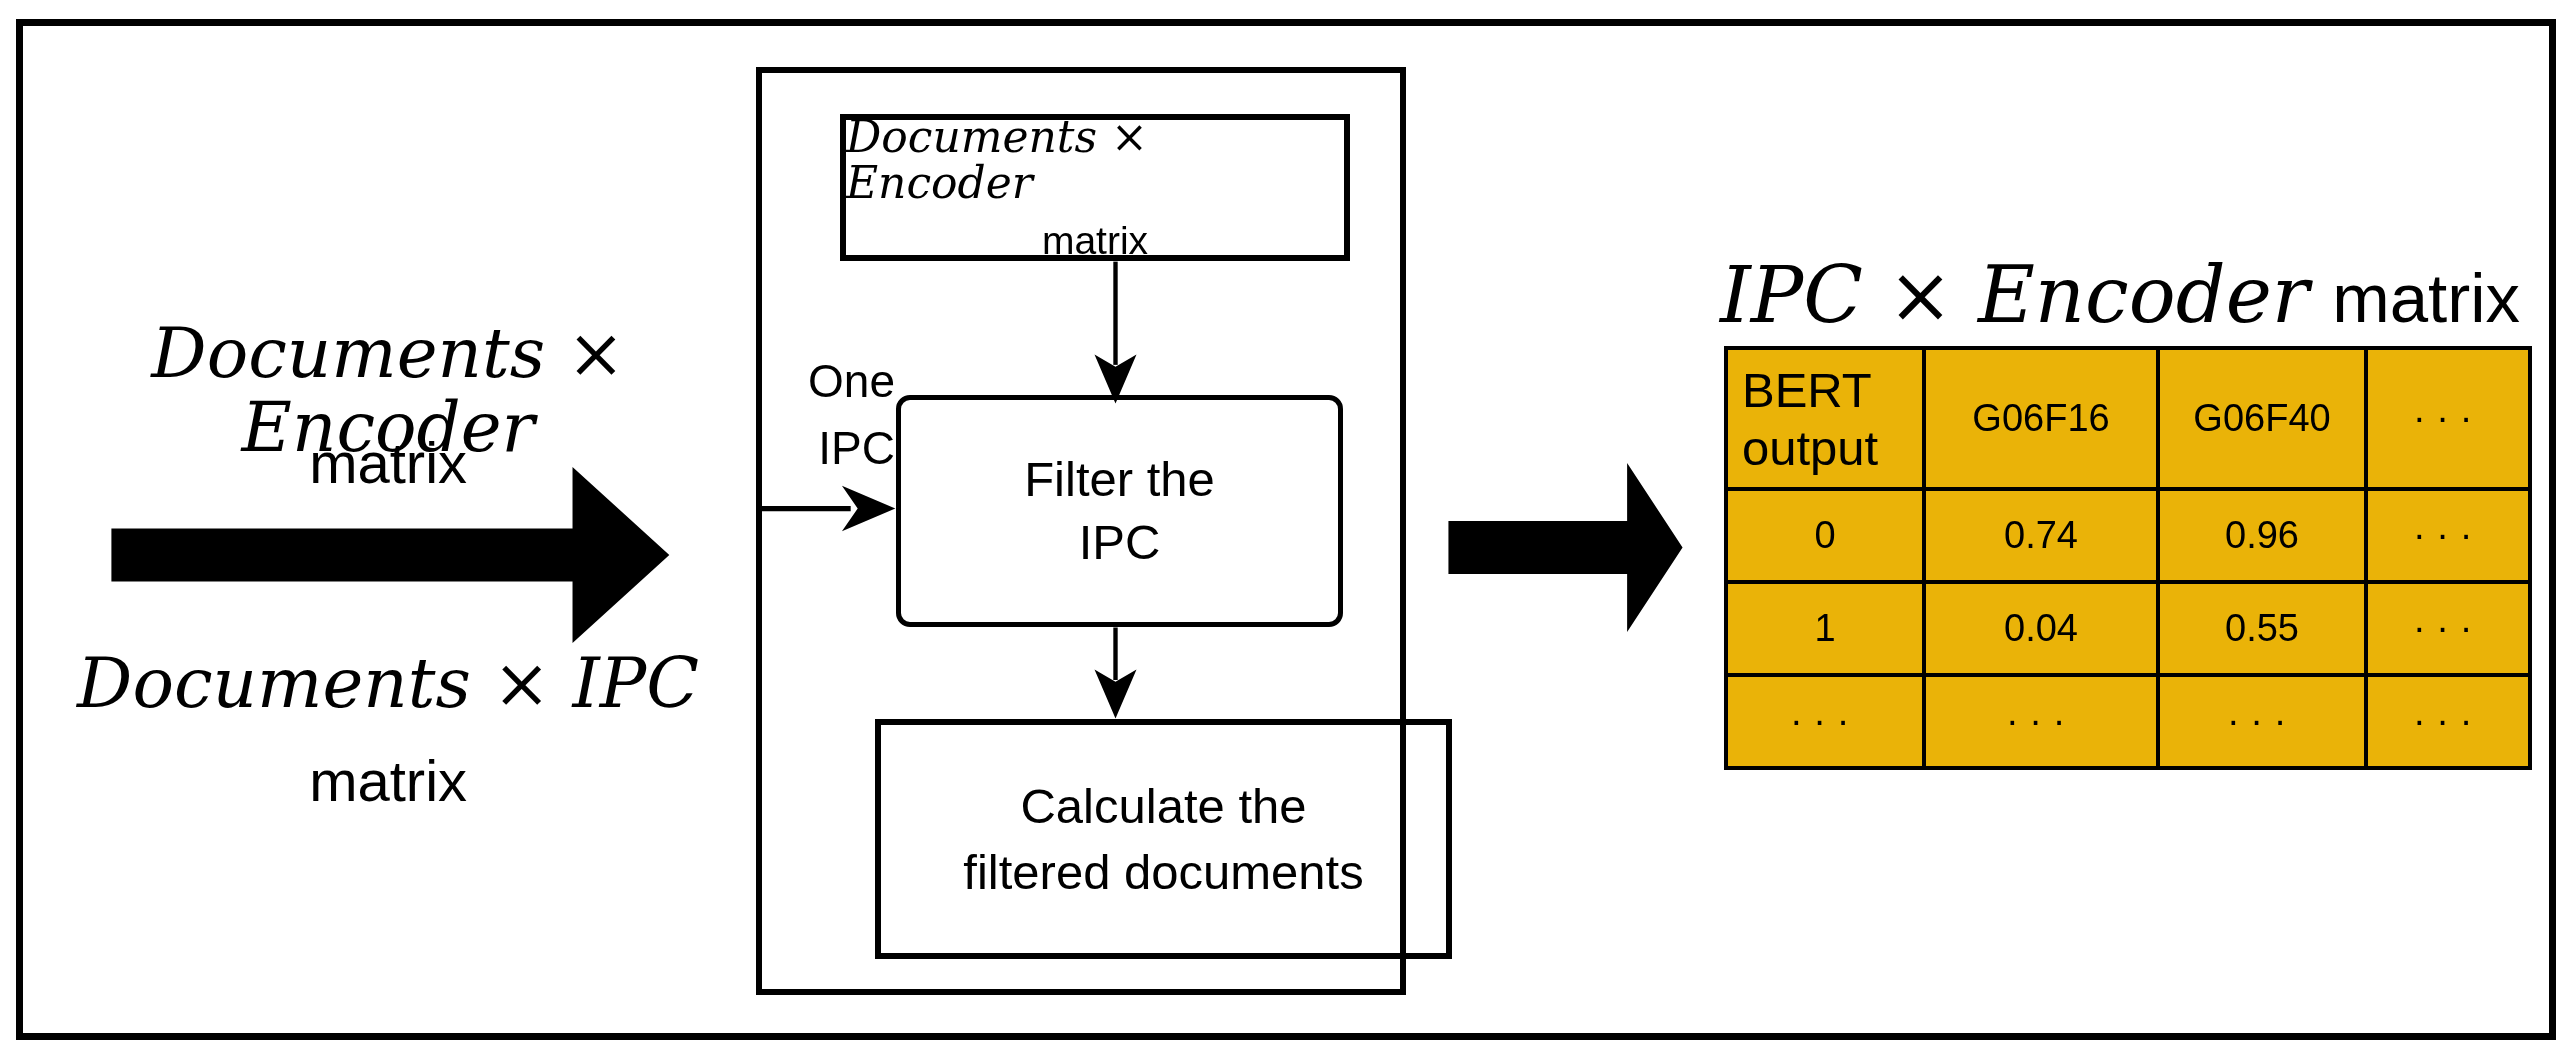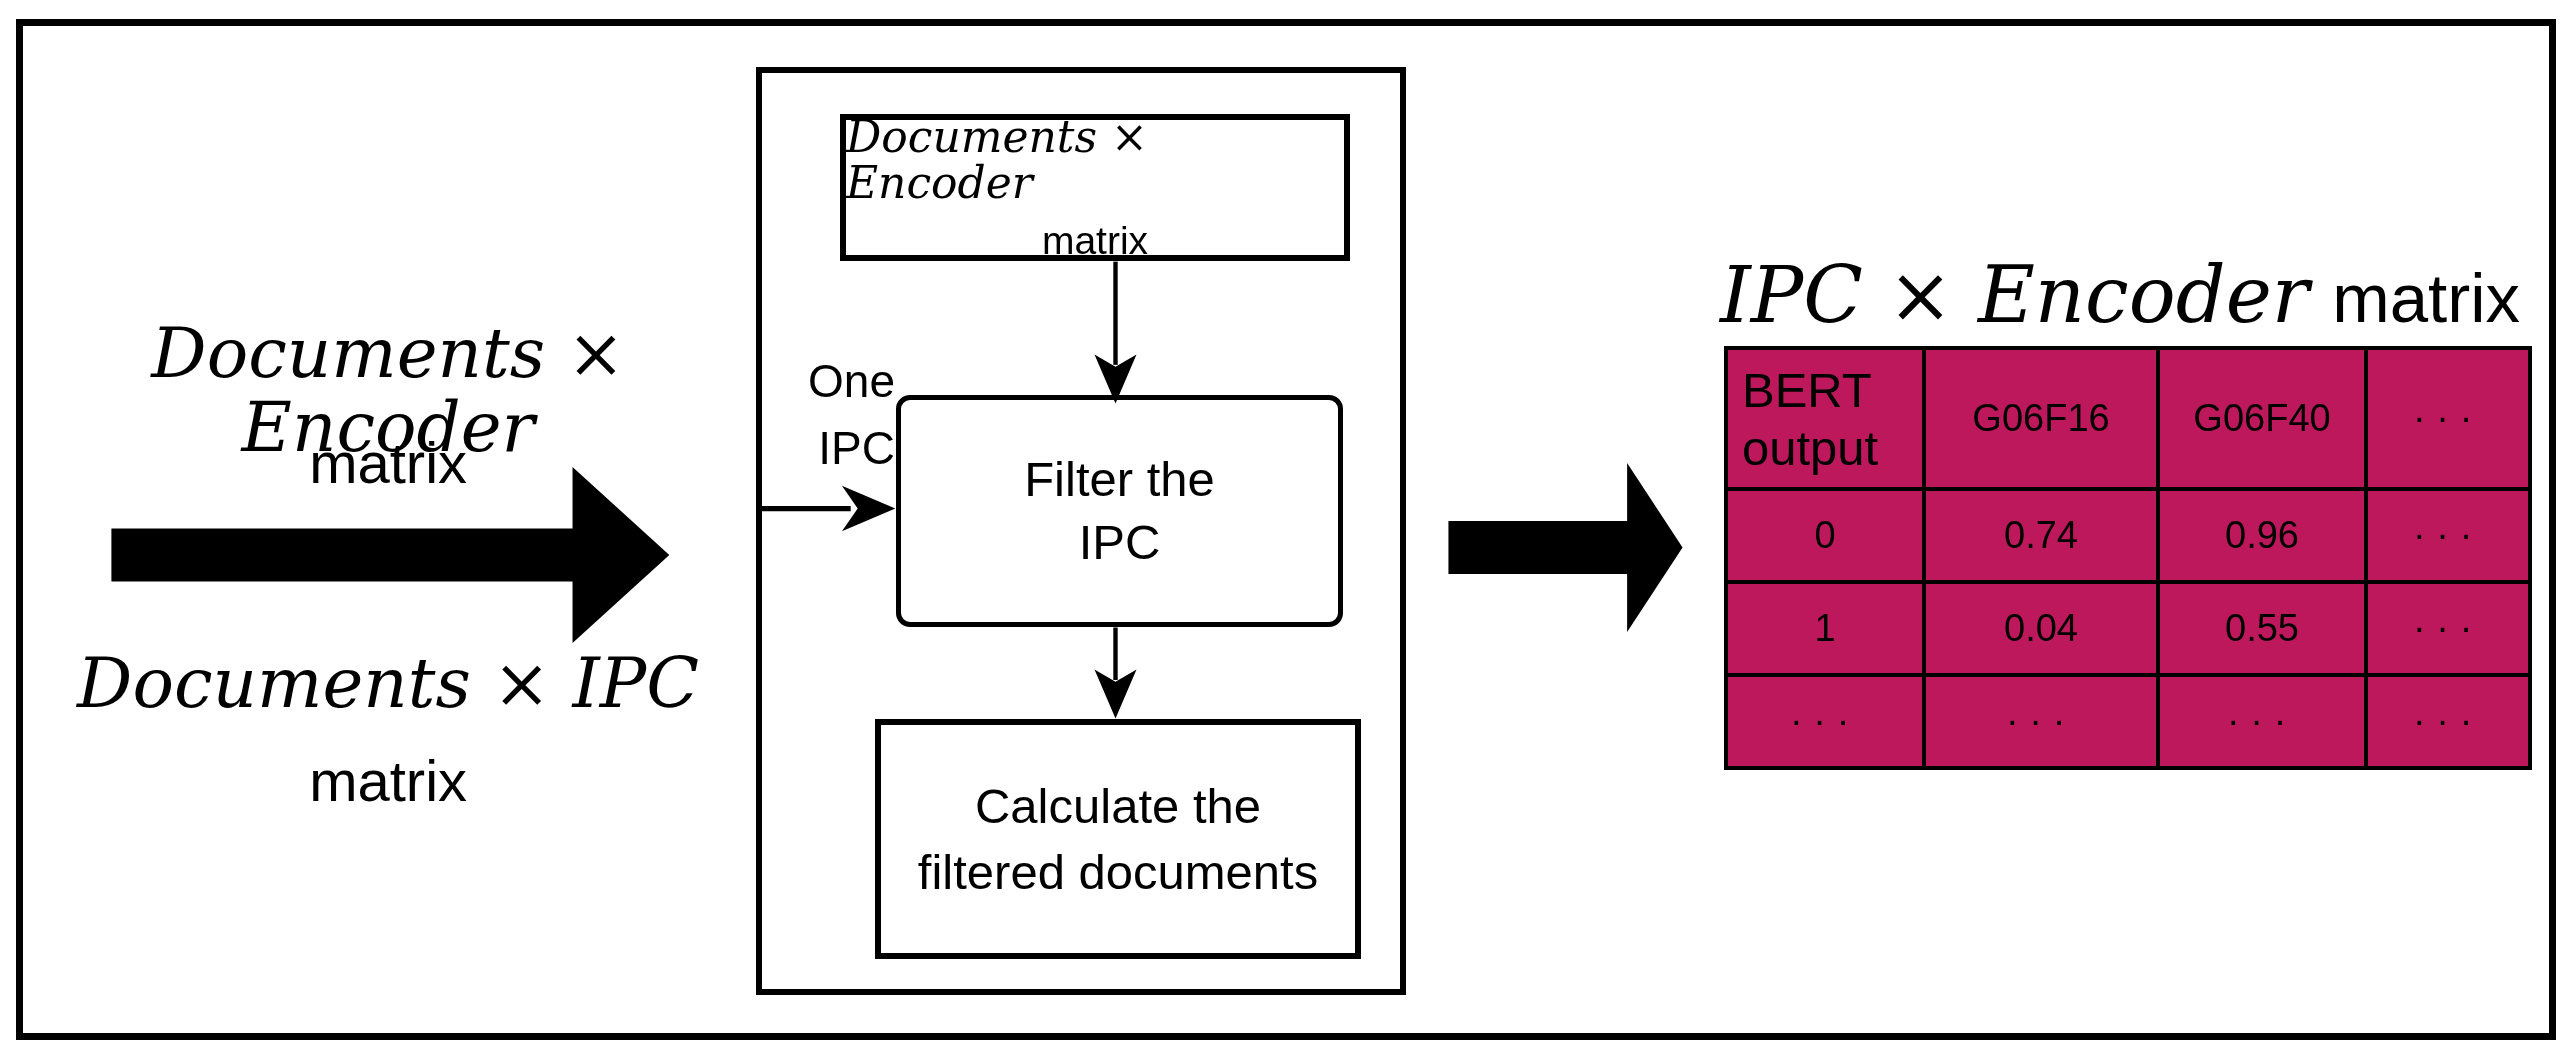--- a/index.html
+++ b/index.html
@@ -48,35 +48,35 @@
     font-size: 46px; line-height: 67px; text-align: right;
   }
 
   .filter-box {
     left: 896px; top: 395px; width: 447px; height: 232px;
     border: 5.3px solid #000; border-radius: 14px; box-sizing: border-box;
     display: flex; flex-direction: column; align-items: center; justify-content: center;
     font-size: 49px; line-height: 63px; text-align: right;
   }
   .calc-box {
-    left: 875px; top: 719px; width: 486px; height: 240px;
+    left: 875px; top: 719px; width: 577px; height: 240px;
     border: 6.2px solid #000; box-sizing: border-box;
     display: flex; flex-direction: column; align-items: center; justify-content: center;
     font-size: 49px; line-height: 66px; text-align: center;
   }
 
   
   .result-title { left: 1720px; top: 247px; width: 798px; text-align: right; white-space: nowrap; }
   .result-title .t-math { font-size: 78px; line-height: 97px; }
   .result-title .t-plain { font-size: 69px; }
 
   table.result {
     position: absolute; left: 1724px; top: 346px;
     border-collapse: collapse; table-layout: fixed;
-    background: #be185d;
+    background: #eab308;
   }
   table.result td, table.result th {
     border: 4.4px solid #000; padding: 0;
     text-align: center; vertical-align: middle;
     font-weight: normal; font-size: 38px; color: #000;
     font-family: "Liberation Sans", sans-serif;
   }
   table.result th.first {
     text-align: left; padding-left: 14px; font-size: 49px; line-height: 58px;
   }

